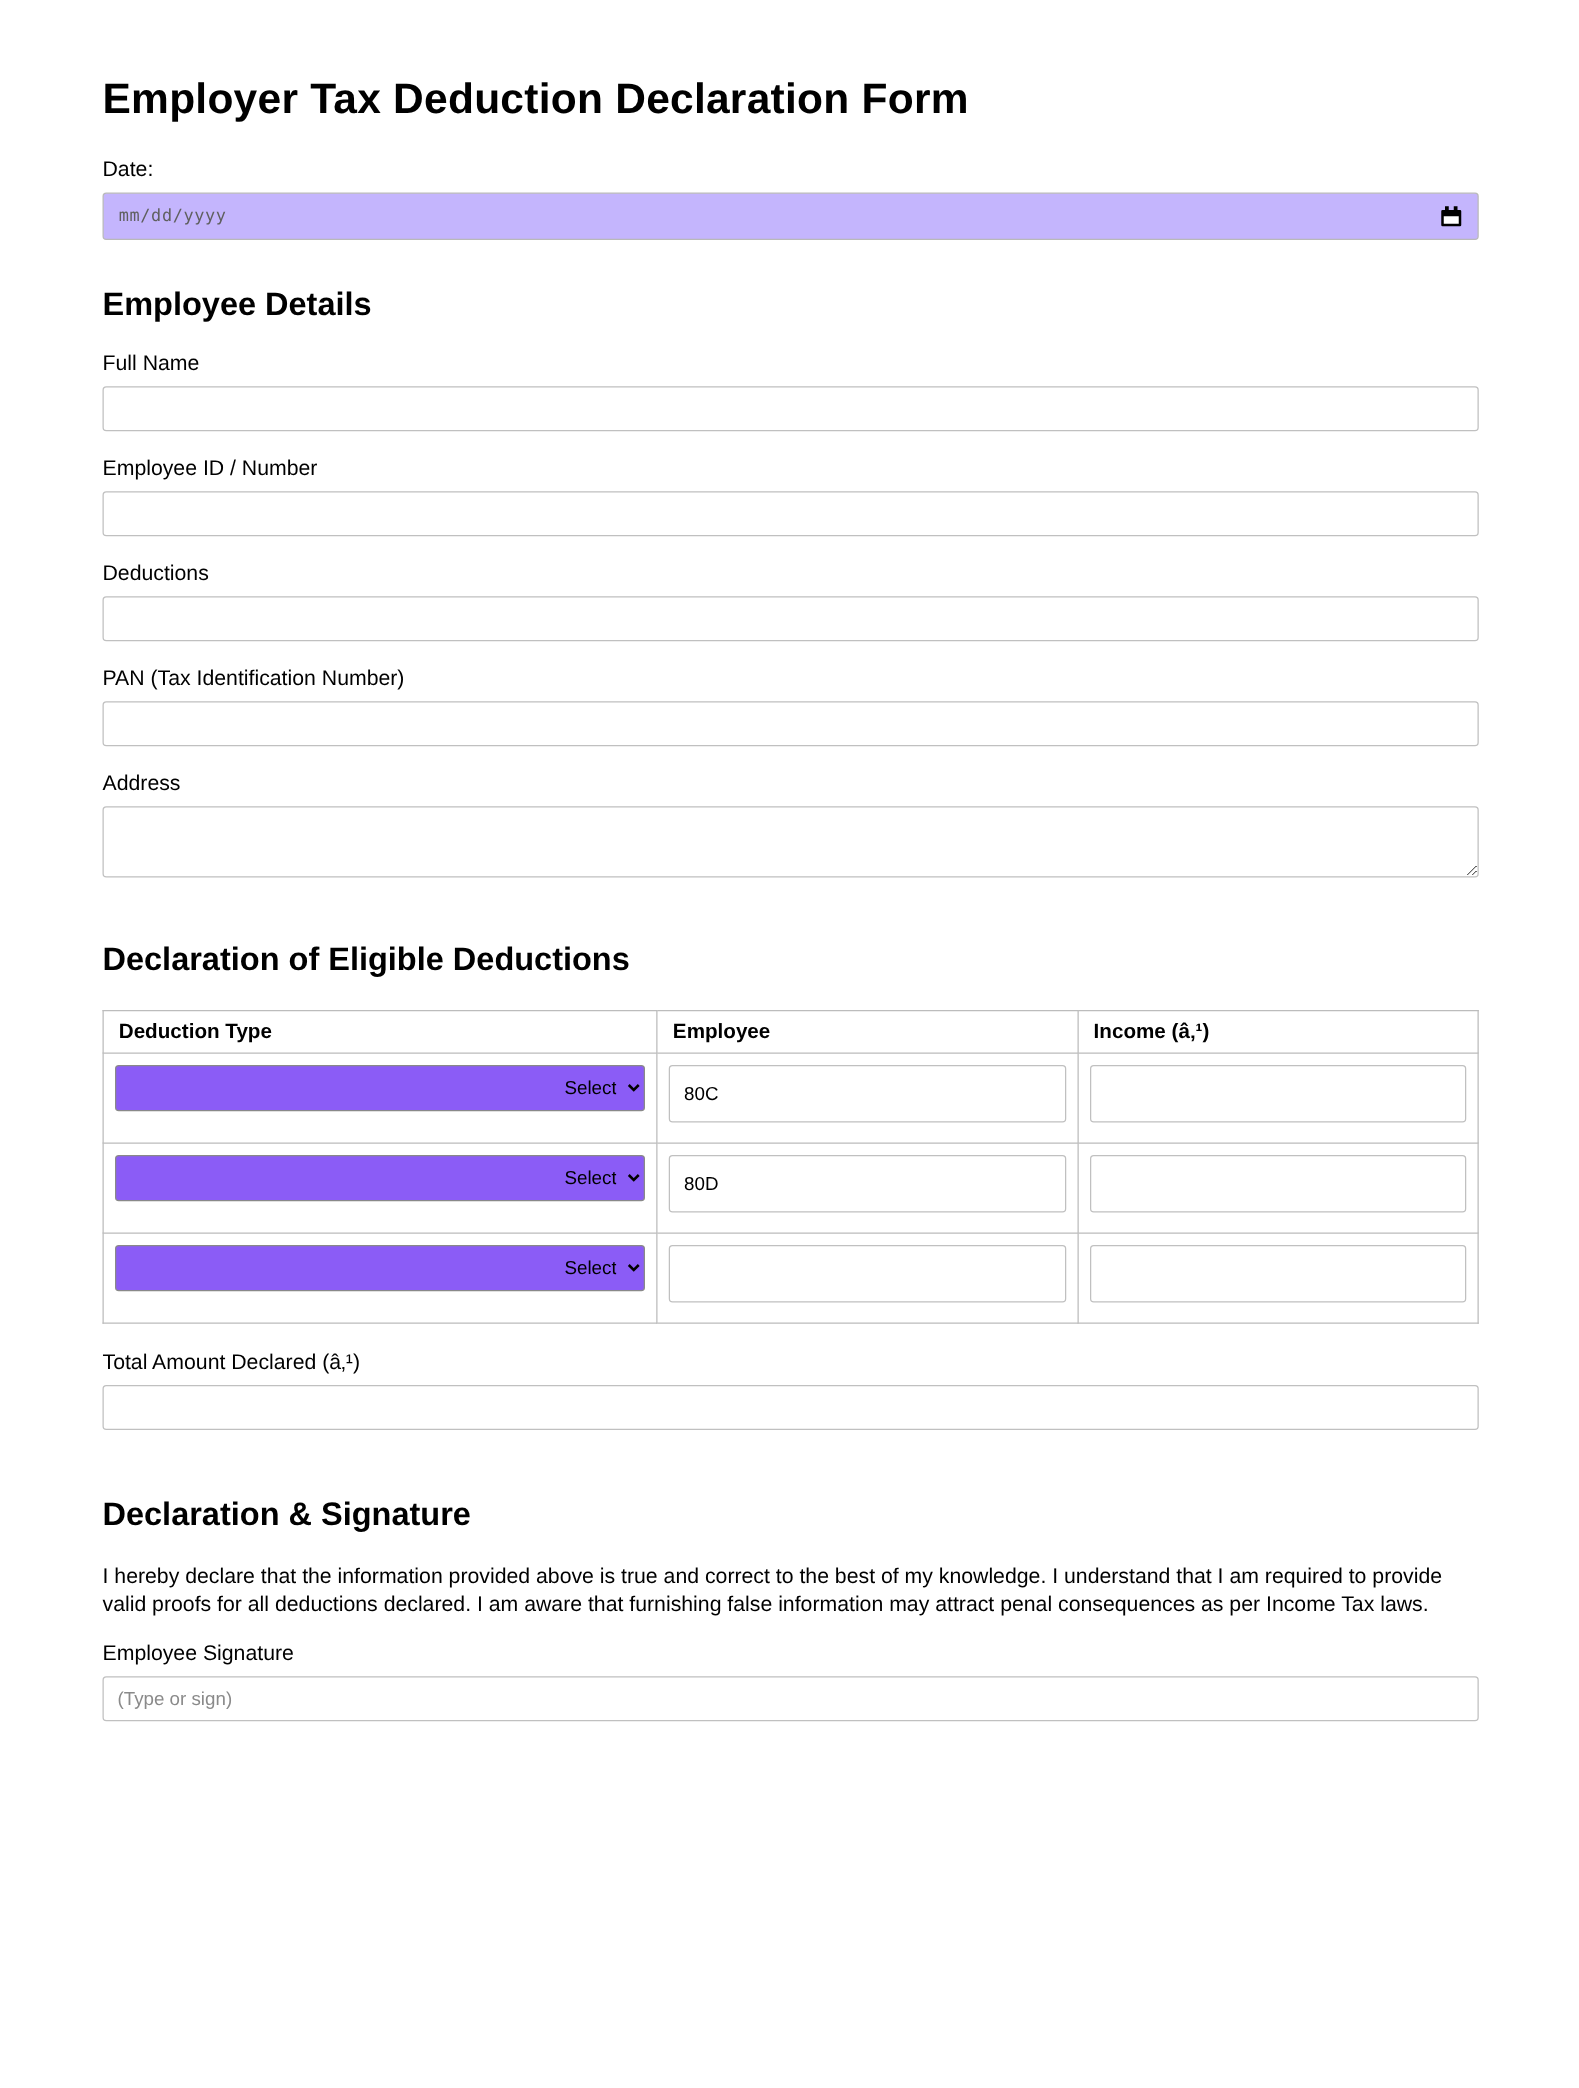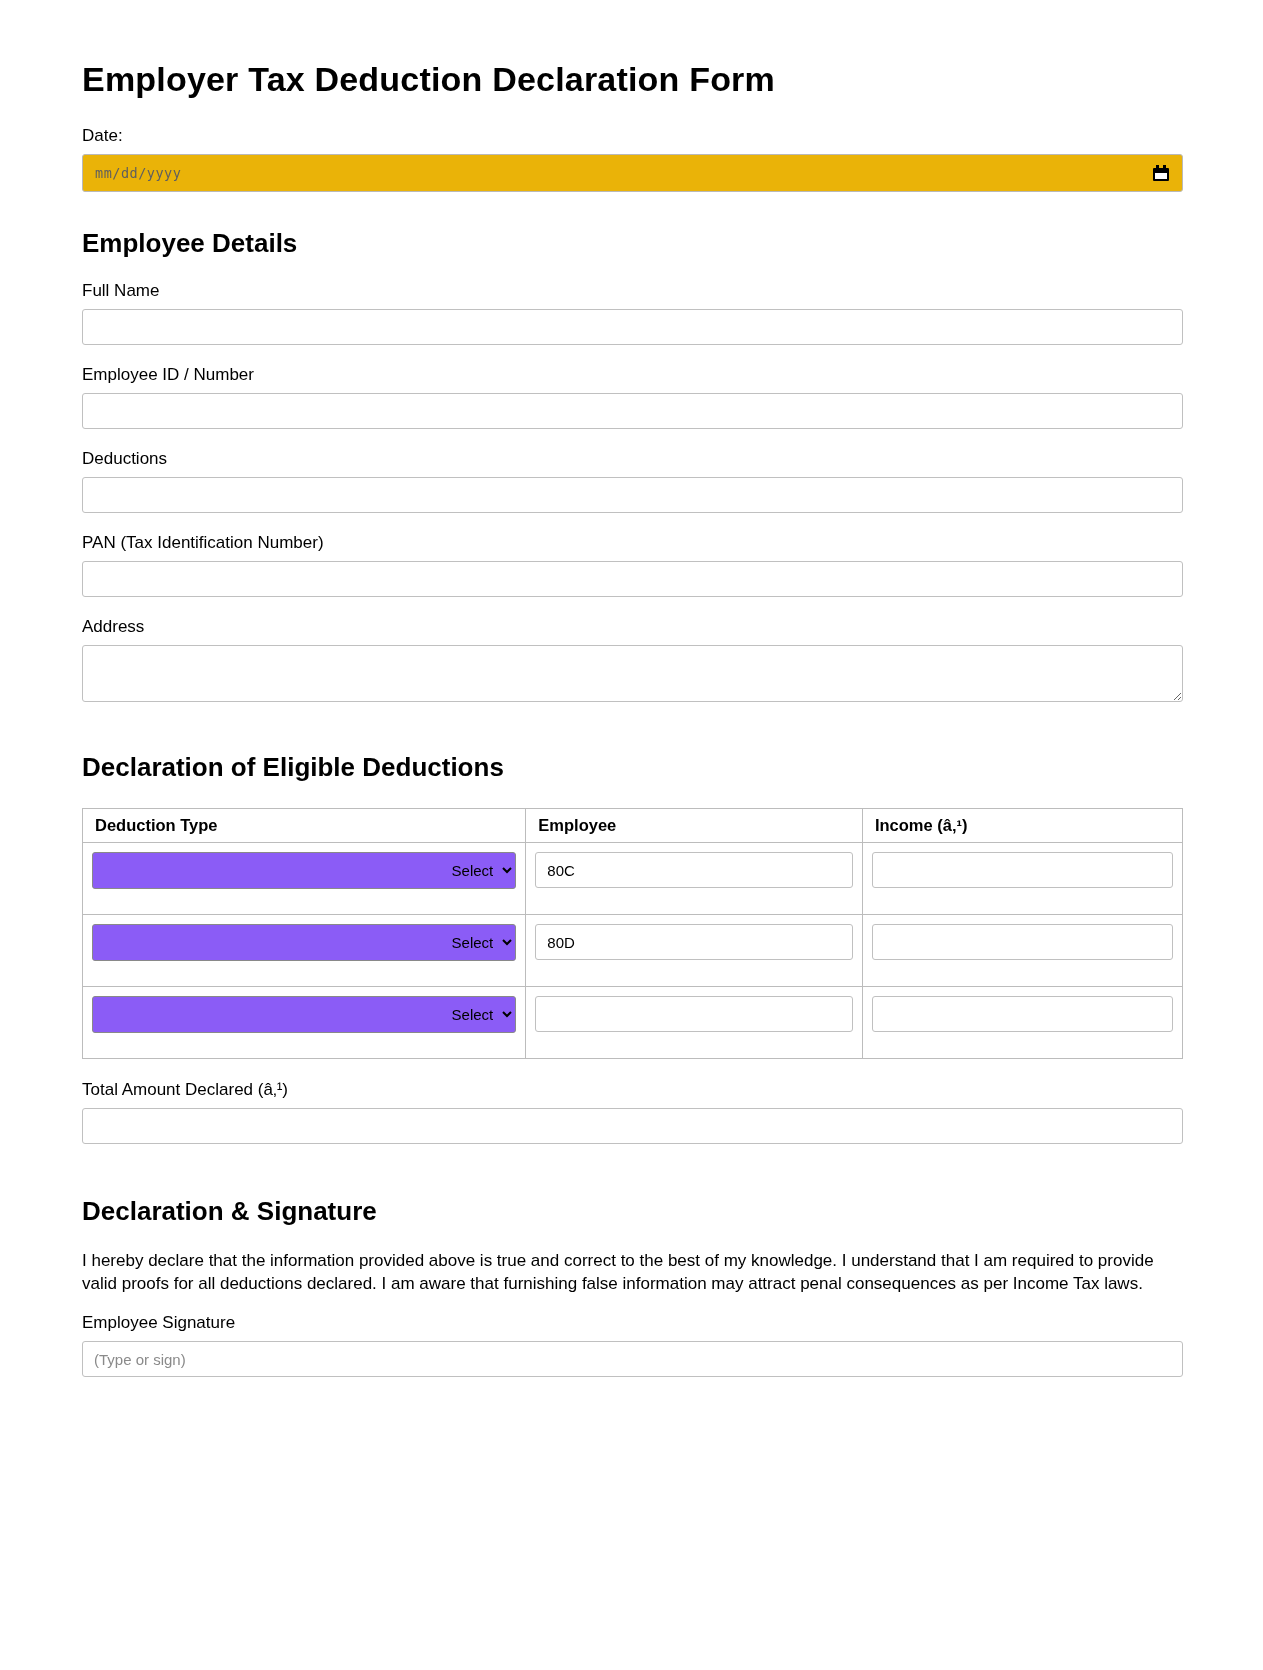--- a/index.html
+++ b/index.html
@@ -59,21 +59,21 @@
   
   .date-block { margin-bottom: 14px; }
   .date-input {
     display: flex;
     align-items: center;
     width: 100%;
     height: 38px;
     border: 1px solid #b9b9b9;
     border-radius: 3px;
     padding: 0 12px;
-    background: #eab308;
+    background: #c4b5fd;
   }
   .date-placeholder {
     font-family: "DejaVu Sans Mono", "Liberation Mono", monospace;
     font-size: 13.5px;
     color: #5f5f5f;
     letter-spacing: 0.5px;
   }
   .cal-icon {
     margin-left: auto;
     width: 18px;
@@ -127,21 +127,21 @@
     padding: 0 6px;
     border: 1px solid #898989;
     border-radius: 3px;
     background: #8b5cf6;
     color: #000;
     outline: none;
     text-align: right;
   }
   .cell-input {
     width: 100%;
-    height: 36px;
+    height: 46px;
     border: 1px solid #c0c0c0;
     border-radius: 3px;
     padding: 0 11px;
     font-family: "Liberation Sans", sans-serif;
     font-size: 15px;
     outline: none;
   }
   .total-field { margin-top: 21px; }
   
   .declaration-text {

